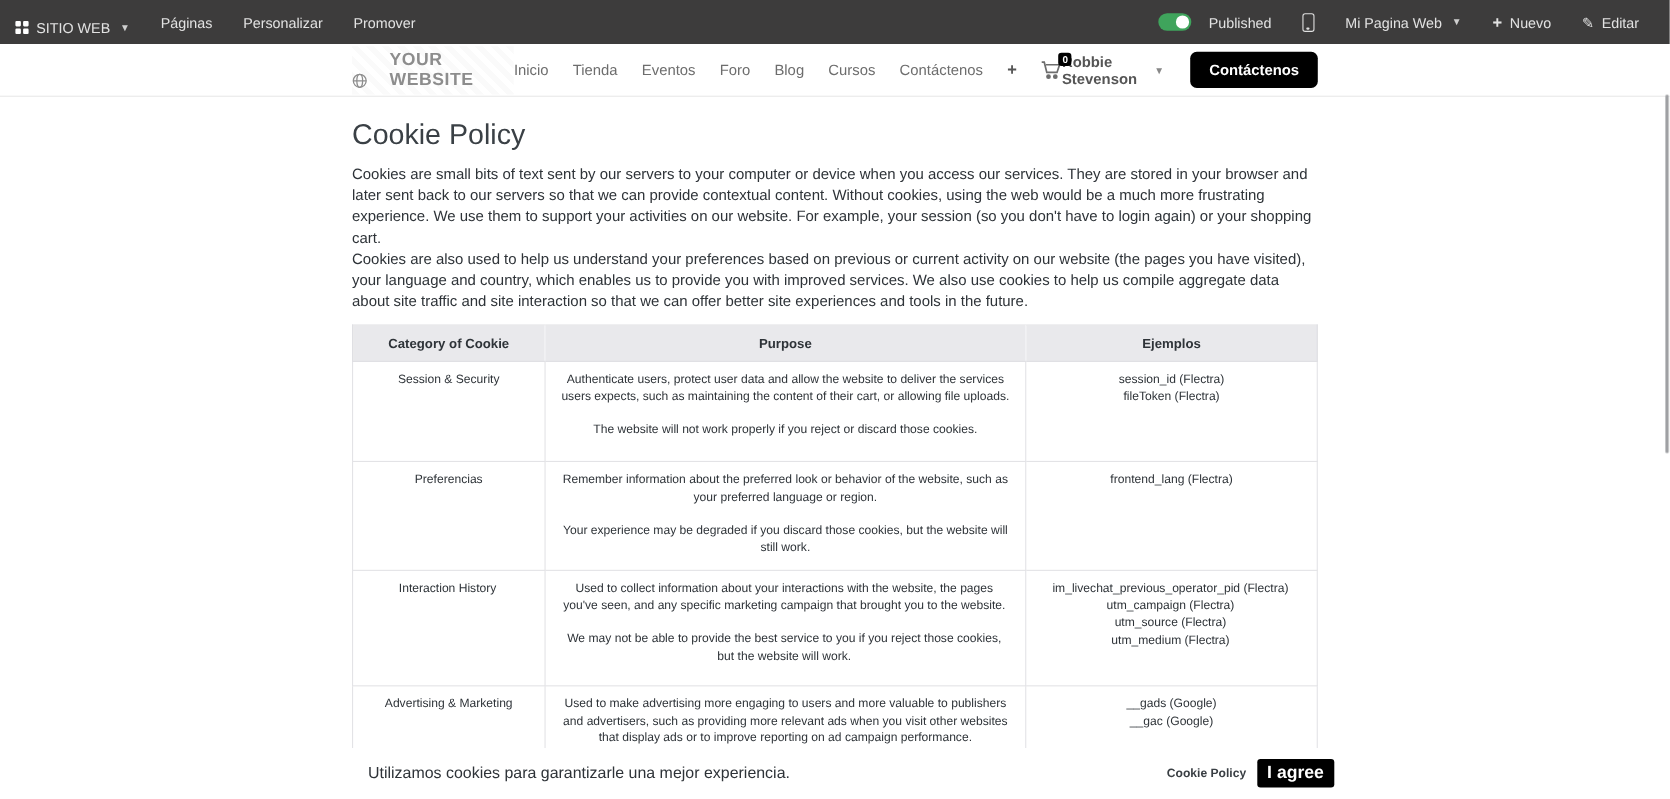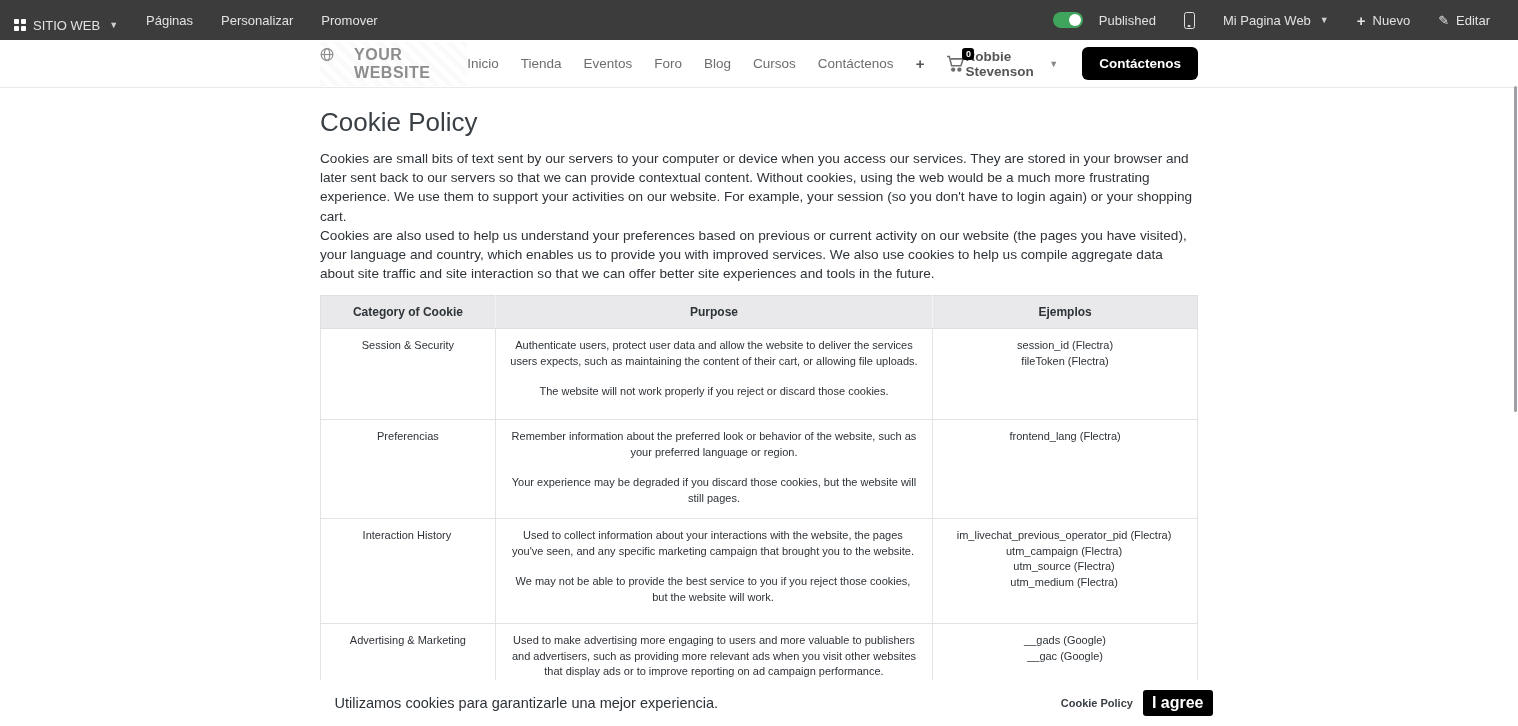--- a/index.html
+++ b/index.html
@@ -20,21 +20,21 @@
   .phone-icon { width:11px; height:17px; border:1.6px solid #e0e0e0; border-radius:2.5px; position:relative; }
   .phone-icon::after { content:""; position:absolute; bottom:1px; left:50%; transform:translateX(-50%);
     width:3px; height:1.6px; background:#e0e0e0; border-radius:1px; }
   .plus-glyph { font-size:15px; font-weight:700; line-height:1; }
   .pencil-glyph { font-size:13px; line-height:1; }
 
   
   .site-header { height:48px; background:#fff; border-bottom:1px solid #e9e9e9;
     display:flex; align-items:center; }
   .header-inner { width:878px; margin:0 auto; display:flex; align-items:center; }
-  .logo { display:flex; align-items:flex-start; gap:20px; color:#8d8d8d; font-size:16px;
+  .logo { display:flex; align-items:flex-end; gap:20px; color:#8d8d8d; font-size:16px;
     font-weight:700; letter-spacing:0.5px; cursor:pointer;
     background:repeating-linear-gradient(45deg, rgba(0,0,0,0.018) 0 5px, transparent 5px 10px); padding:4px 6px 4px 0; }
   .nav { display:flex; align-items:center; gap:22px; color:#6d6d6d; font-size:13.5px; }
   .nav .nav-link { cursor:pointer; }
   .nav .add-page { color:#555; font-weight:700; font-size:15px; cursor:pointer; }
   .cart-wrap { position:relative; margin-left:22px; cursor:pointer; }
   .cart-badge { position:absolute; top:-7px; right:-9px; background:#000; color:#fff;
     font-size:9px; font-weight:700; border-radius:3px; padding:1px 3.5px; }
   .header-right { margin-left:auto; display:flex; align-items:center; gap:24px; }
   .user-menu { color:#555; font-size:13.5px; font-weight:700; display:flex; align-items:center; gap:6px; cursor:pointer; }
@@ -185,21 +185,21 @@
         </td>
         <td>
           <div>session_id (Flectra)</div>
           <div>fileToken (Flectra)</div>
         </td>
       </tr>
       <tr class="row-pref">
         <td>Preferencias</td>
         <td class="purpose">
           <p>Remember information about the preferred look or behavior of the website, such as your preferred language or region.</p>
-          <p>Your experience may be degraded if you discard those cookies, but the website will still pages.</p>
+          <p>Your experience may be degraded if you discard those cookies, but the website will still work.</p>
         </td>
         <td>
           <div>frontend_lang (Flectra)</div>
         </td>
       </tr>
       <tr class="row-hist">
         <td>Interaction History</td>
         <td class="purpose">
           <p>Used to collect information about your interactions with the website, the pages you've seen, and any specific marketing campaign that brought you to the website.</p>
           <p>We may not be able to provide the best service to you if you reject those cookies, but the website will work.</p>

